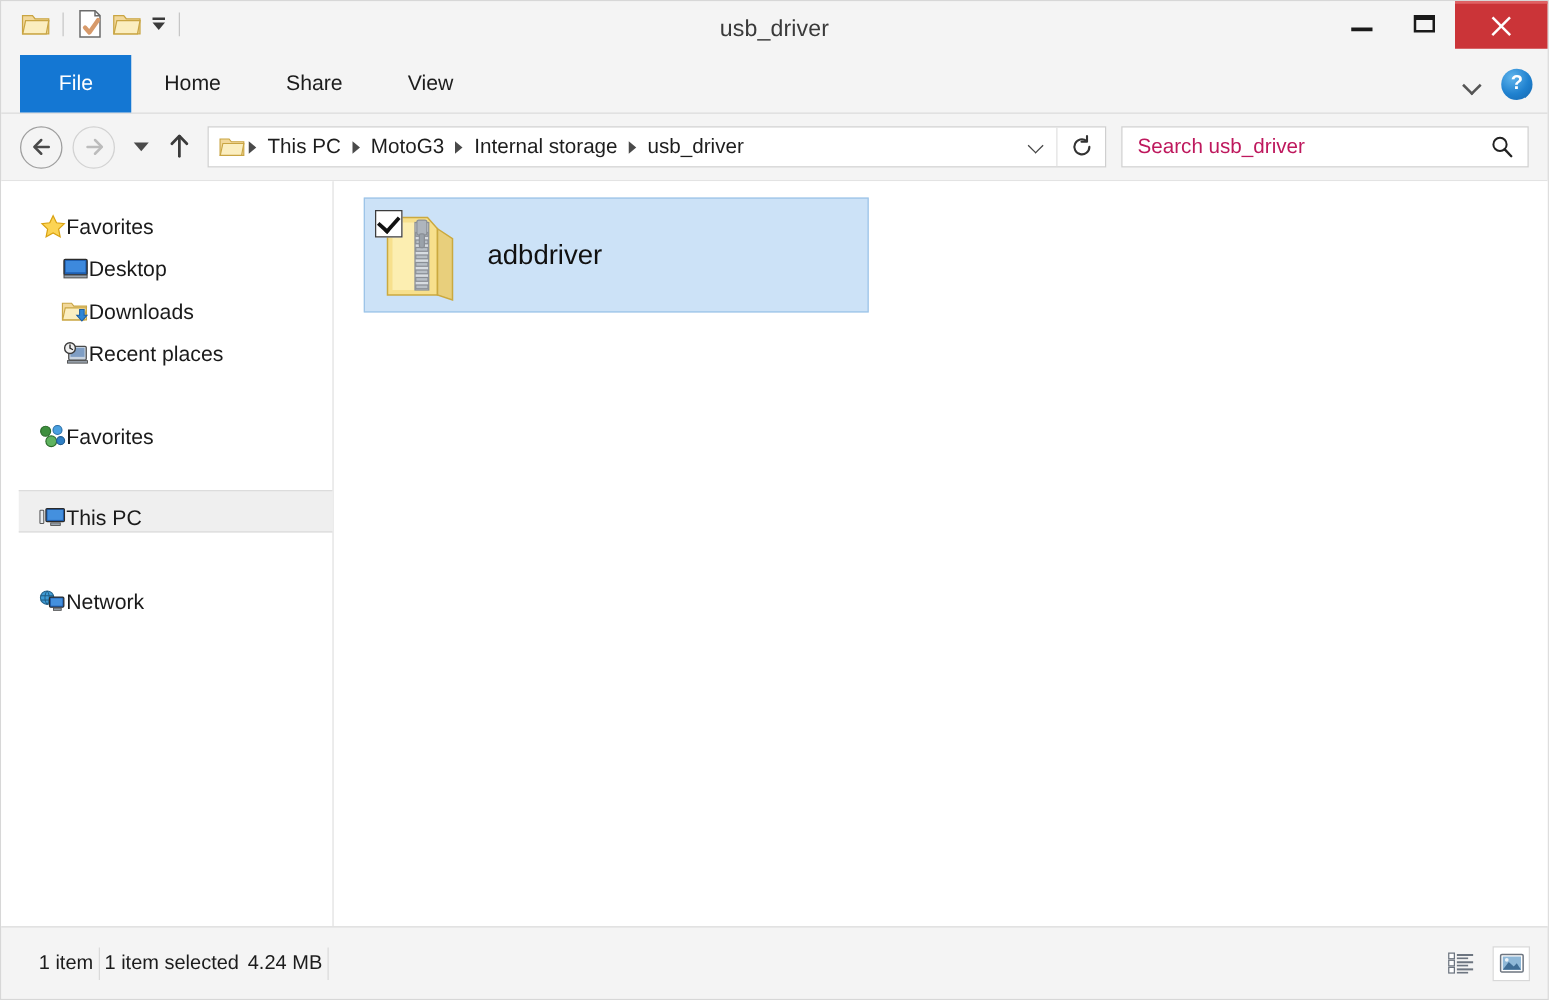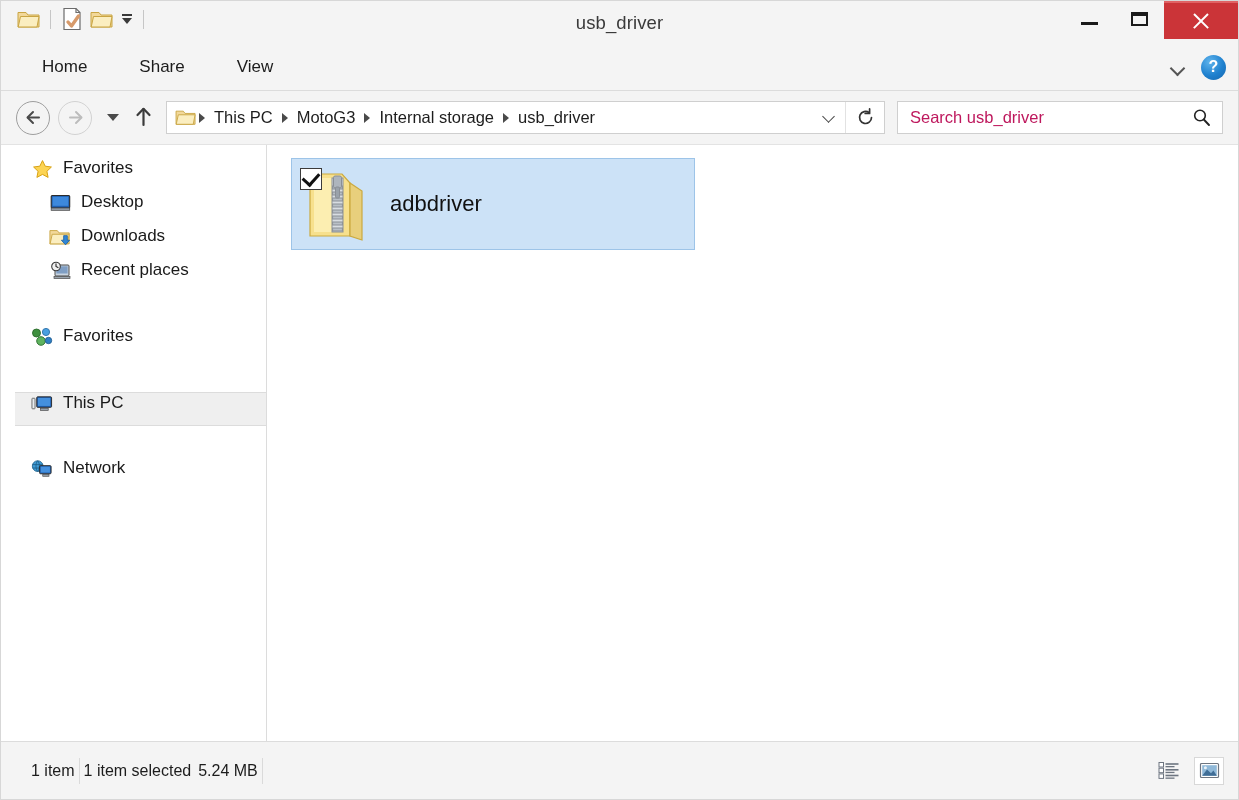--- a/index.html
+++ b/index.html
@@ -287,26 +287,25 @@
     width: 266px;
     flex: none;
     background: #ffffff;
     border-right: 1px solid #dcdcdc;
     padding-top: 13px;
     box-sizing: border-box;
   }
   .nav-item {
     height: 34px;
     display: flex;
-    align-items: flex-start;
+    align-items: flex-end;
     padding-left: 30px;
     box-sizing: border-box;
     font-size: 17px;
     color: #1a1a1a;
-    gap: 10px;
   }
   .nav-item.child { padding-left: 48px; }
   .nav-item.selected {
     background: #efefef;
     border-top: 1px solid #dcdcdc;
     border-bottom: 1px solid #dcdcdc;
     margin-left: 14px;
     padding-left: 16px;
     margin-right: 0px;
   }
@@ -441,20 +440,21 @@
         <div class="sq-max"></div>
       </div>
       <div class="winbtn close">
         <div class="x-close"></div>
       </div>
     </div>
   </div>
 
   <div class="ribbon">
     <div class="tabs">
+      <div class="tab file">File</div>
       <div class="tab">Home</div>
       <div class="tab">Share</div>
       <div class="tab">View</div>
     </div>
     <div class="ribbon-right">
       <div class="chev-down"></div>
       <div class="help-icon">?</div>
     </div>
   </div>
 
@@ -643,21 +643,21 @@
       </div>
     </div>
   </div>
 
   <div class="statusbar">
     <div class="status-cell first">1 item</div>
     <div class="status-div"></div>
     <div class="status-cell">
       <span>1 item selected</span>
       <span style="width:7px"></span>
-      <span>5.24 MB</span>
+      <span>4.24 MB</span>
     </div>
     <div class="status-div"></div>
     <div class="status-spacer"></div>
     <div class="viewbtns">
       <div class="viewbtn">
         <svg width="22" height="19" viewBox="0 0 22 19">
           <g stroke="#6d7580" stroke-width="1">
             <rect x="1" y="1.5" width="4.5" height="4.5" fill="#ffffff"></rect>
             <rect x="1" y="7.2" width="4.5" height="4.5" fill="#ffffff"></rect>
             <rect x="1" y="12.9" width="4.5" height="4.5" fill="#ffffff"></rect>

